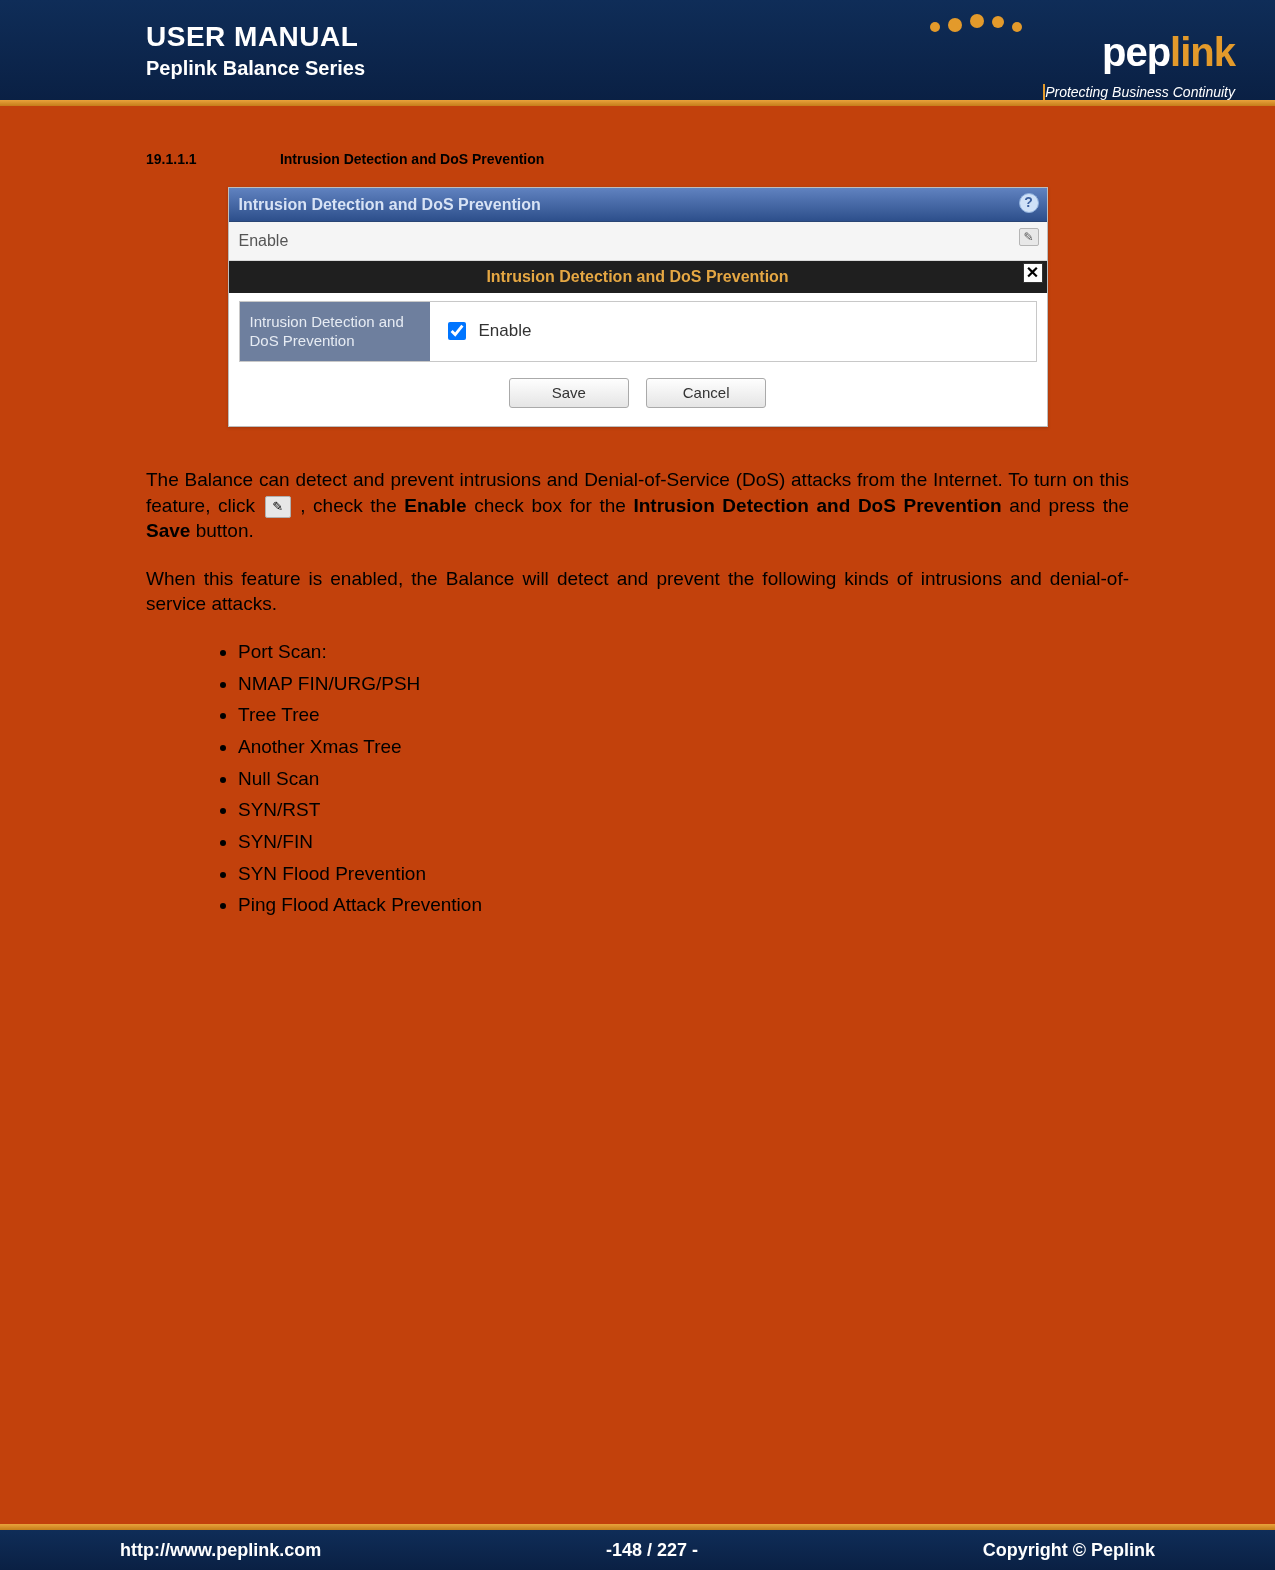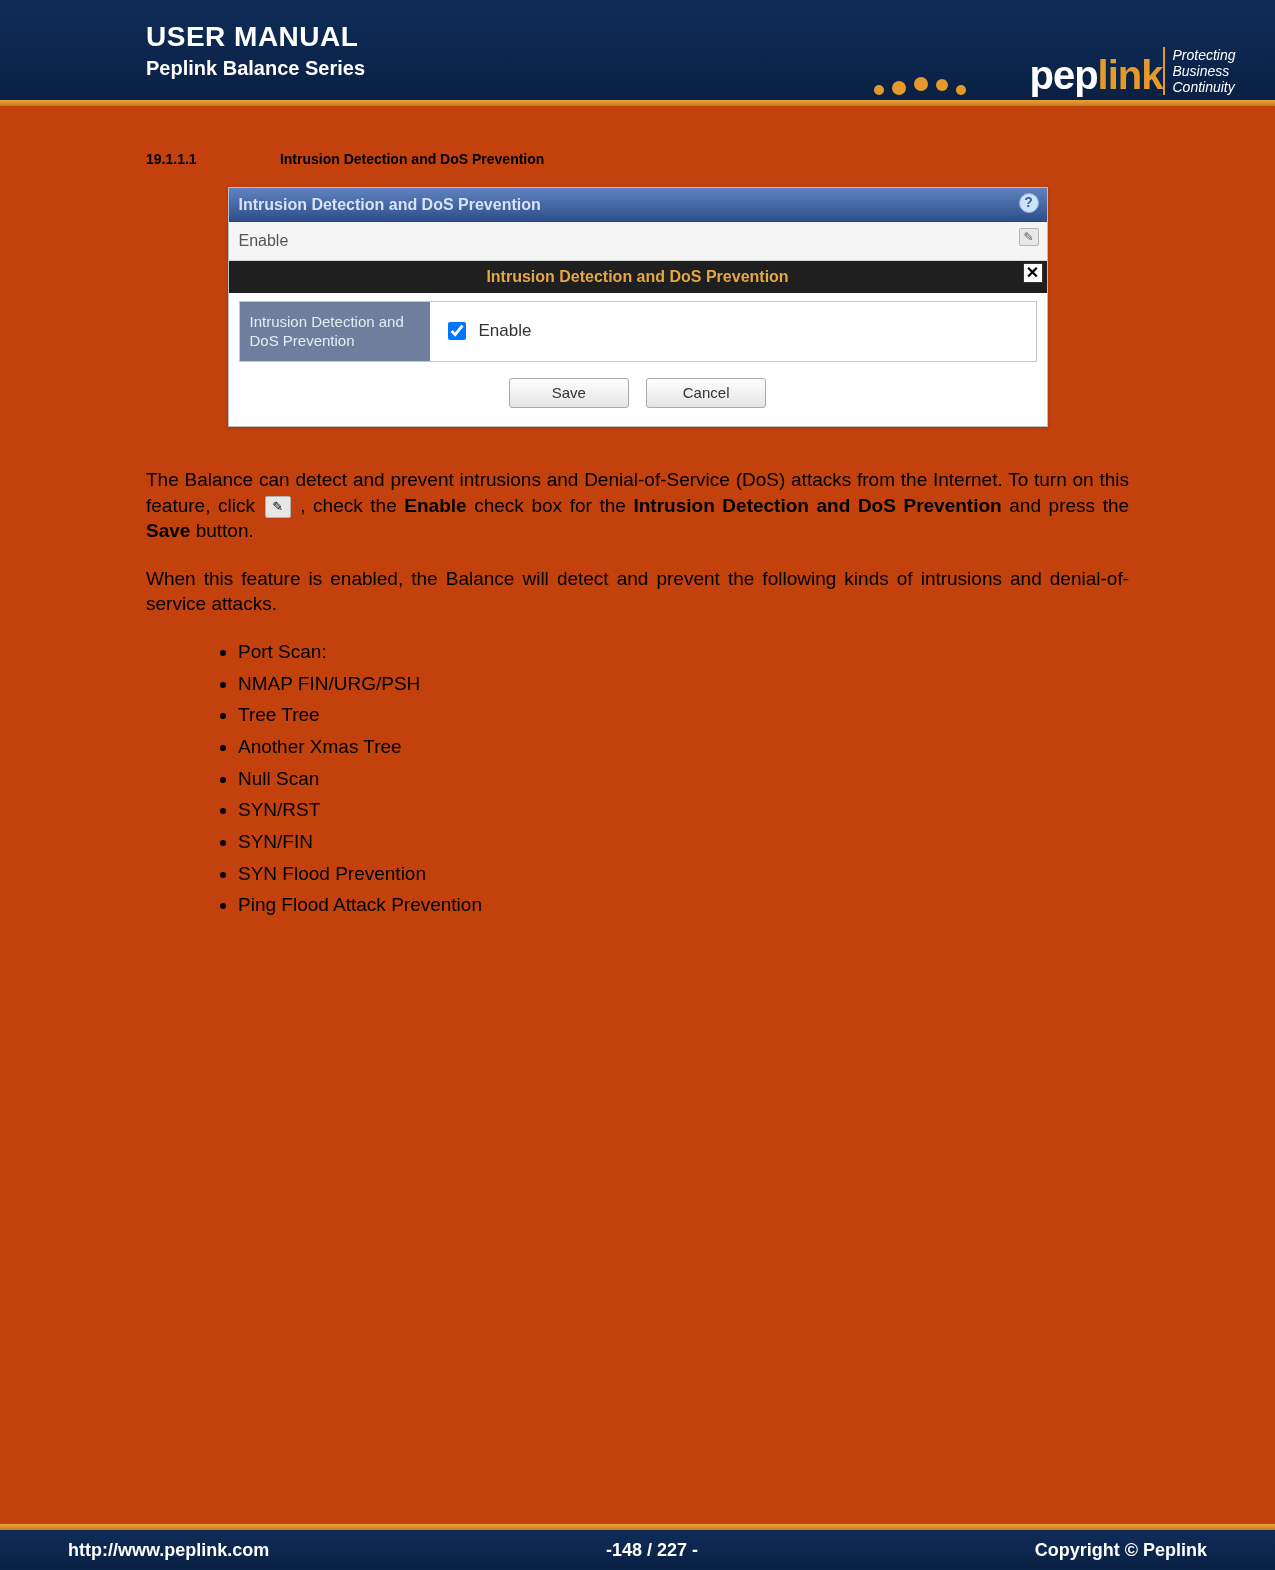--- a/index.html
+++ b/index.html
@@ -25,25 +25,25 @@
     padding-left: 146px;
     display:flex;
     align-items:center;
   }
   .header-titles { color:#fff; }
   .header-title { font-size:28px; font-weight:bold; letter-spacing:0.5px; }
   .header-subtitle { font-size:20px; font-weight:bold; margin-top:4px; }
   .header-logo {
     position:absolute;
     right:40px;
-    top:3px;
+    top:12px;
     width:360px;
     height:92px;
     display:flex;
-    flex-direction:row;
+    flex-direction:column;
     align-items:flex-end;
     justify-content:center;
   }
   .logo-dots {
     position:relative;
     width:150px;
     height:20px;
     margin-right:155px;
     margin-bottom:-4px;
   }
@@ -63,21 +63,20 @@
     font-weight:bold;
     letter-spacing:-1px;
     line-height:1;
   }
   .logo-text .accent { color:#e39a2b; }
   .logo-tag {
     color:#fff;
     font-size:14px;
     font-style:italic;
     border-left:2px solid #e39a2b;
-    padding-left:8px;
     margin-top:12px;
   }
   .header-underline{
     height:6px;
     background:linear-gradient(#e9a23b,#c57d1a);
   }
 
   
   .content {
     padding: 44px 146px 0 146px;
@@ -224,21 +223,21 @@
     bottom:0; left:0; right:0;
   }
   .footer-line{ height:6px; background:linear-gradient(#e9a23b,#c57d1a);}
   .footer{
     background:linear-gradient(#0f2d58,#0a2044);
     color:#fff;
     height:40px;
     display:flex;
     align-items:center;
     justify-content:space-between;
-    padding:0 68px;
+    padding:0 120px;
     font-size:18px;
     font-weight:bold;
   }
 </style>
 </head>
 <body>
 
 <div class="page">
 
   <div class="header">

